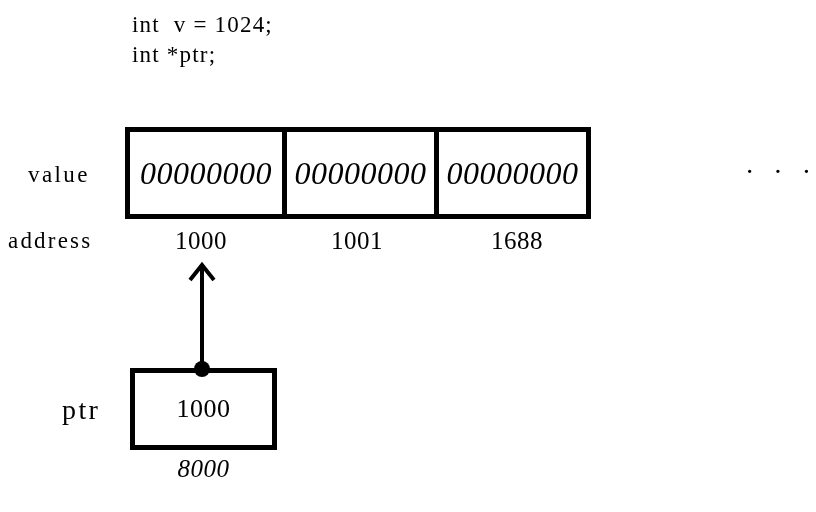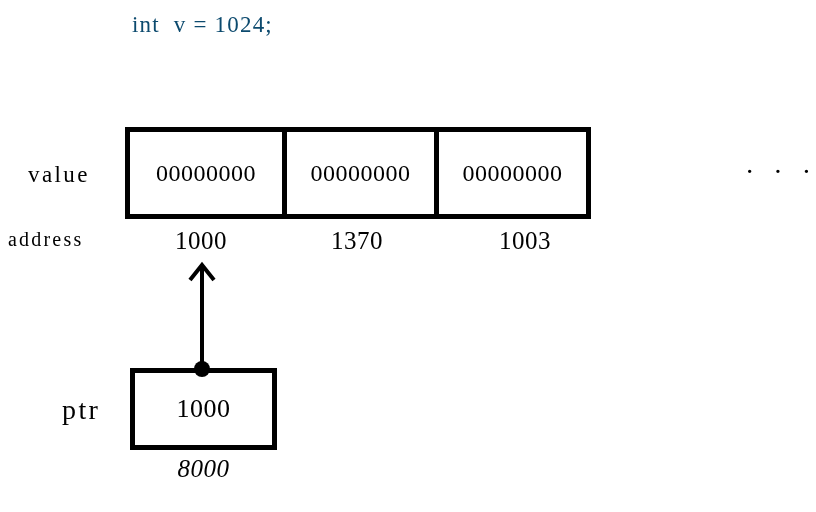--- a/index.html
+++ b/index.html
@@ -21,43 +21,44 @@
     position: absolute;
     left: 132px;
     top: 10px;
     line-height: 30px;
   }
   .code-line {
     font-family: "Liberation Serif", "DejaVu Serif", serif;
     font-size: 23px;
     letter-spacing: 1.2px;
     white-space: pre;
-    color: #0c4a6e;
+    color: #000000;
   }
 
   
   .mem-row {
     position: absolute;
     left: 125px;
     top: 127px;
     height: 92px;
     display: flex;
     border: 5px solid #000;
     box-sizing: border-box;
     background: #fff;
   }
   .mem-cell {
     width: 152px;
     box-sizing: border-box;
     display: flex;
     align-items: center;
     justify-content: center;
-    font-size: 24px;
+    font-size: 32px;
     letter-spacing: 0.5px;
     background: #fff;
+    font-style: italic;
   }
   .mem-cell + .mem-cell {
     border-left: 5px solid #000;
   }
 
   .value-label {
     position: absolute;
     left: 28px;
     top: 162px;
     font-size: 23px;
@@ -72,21 +73,21 @@
     font-size: 28px;
     letter-spacing: 6px;
     white-space: nowrap;
   }
 
   
   .address-label {
     position: absolute;
     left: 8px;
     top: 228px;
-    font-size: 20px;
+    font-size: 23px;
     letter-spacing: 2.2px;
     white-space: nowrap;
   }
   .addr-row {
     position: absolute;
     left: 125px;
     top: 227px;
     display: flex;
   }
   .addr-item {
@@ -151,37 +152,38 @@
     font-size: 25px;
     letter-spacing: 0.5px;
     font-style: italic;
   }
 </style>
 </head>
 <body>
 
 <div class="code-block">
   <div class="code-line">int  v = 1024;</div>
+  <div class="code-line">int *ptr;</div>
 </div>
 
 <div class="value-label">value</div>
 
 <div class="mem-row">
   <div class="mem-cell">00000000</div>
   <div class="mem-cell">00000000</div>
   <div class="mem-cell">00000000</div>
 </div>
 
 <div class="ellipsis">· · ·</div>
 
 <div class="address-label">address</div>
 <div class="addr-row">
   <div class="addr-item shift-a">1000</div>
-  <div class="addr-item shift-c">1370</div>
-  <div class="addr-item shift-d">1003</div>
+  <div class="addr-item shift-b">1001</div>
+  <div class="addr-item shift-c">1688</div>
 </div>
 
 <svg class="arrow-svg" viewBox="0 0 50 120">
   <line x1="24" y1="120" x2="24" y2="10" stroke="#000" stroke-width="4"></line>
   <polyline points="12,22 24,7 36,22" fill="none" stroke="#000" stroke-width="4" stroke-linecap="butt"></polyline>
 </svg>
 
 <div class="ptr-label">ptr</div>
 <div class="ptr-box">1000</div>
 <div class="ptr-dot"></div>

